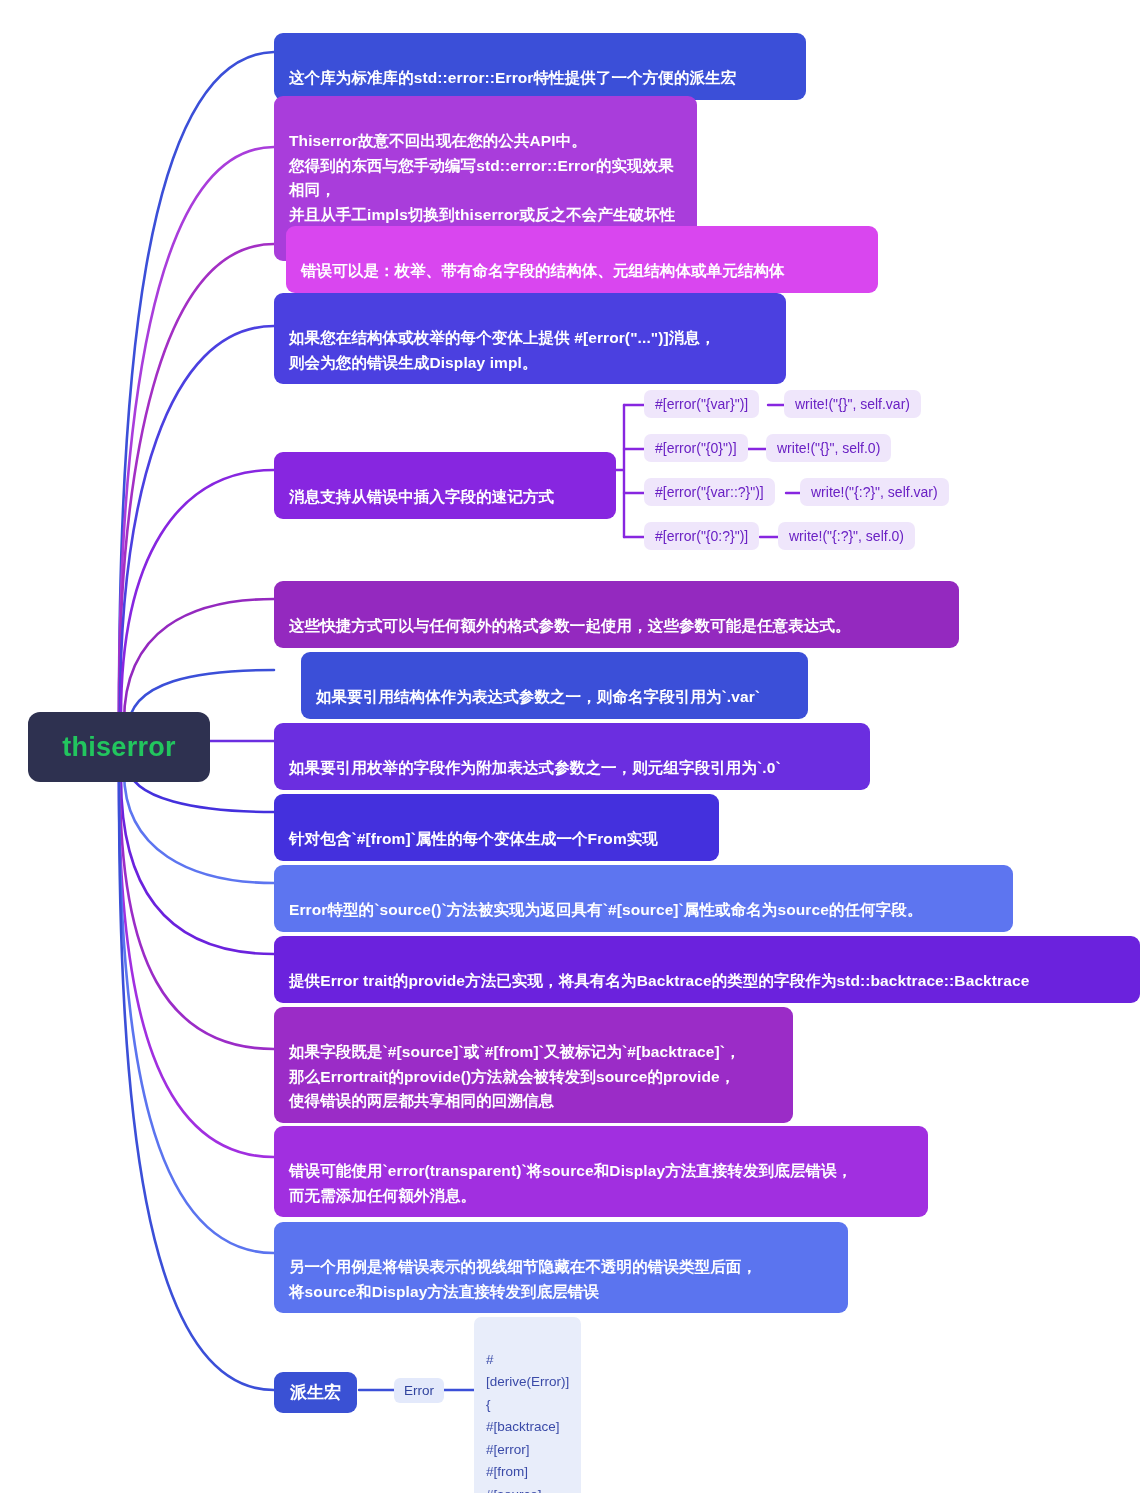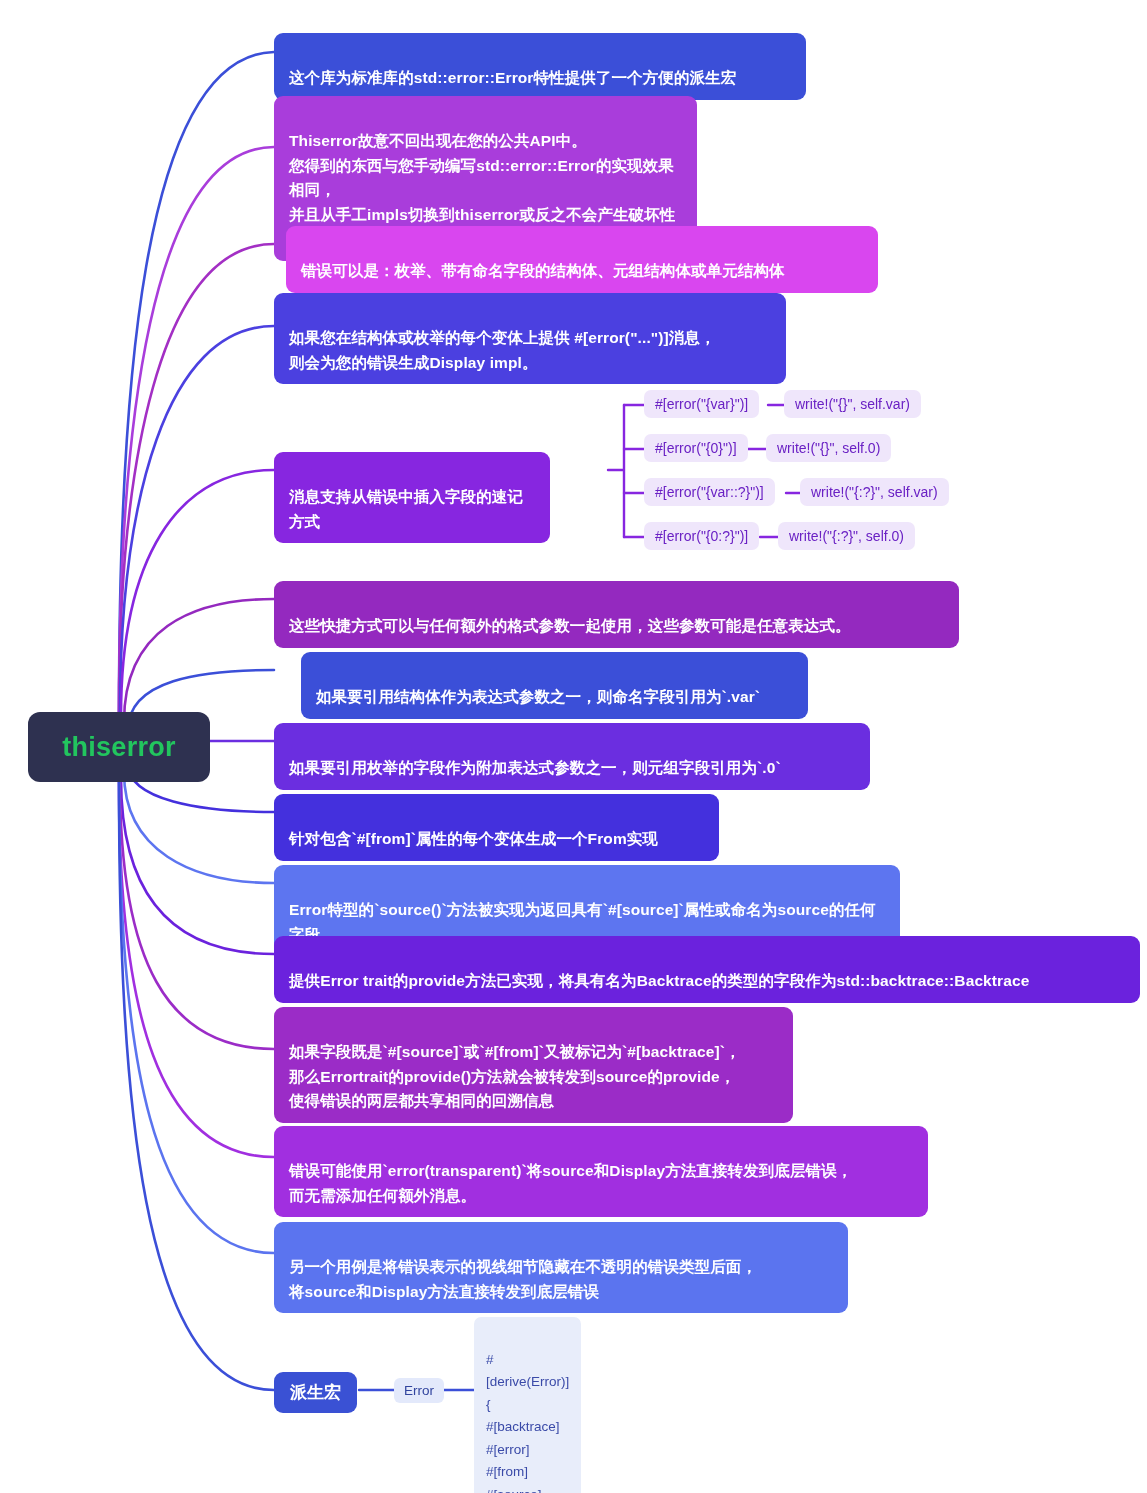--- a/index.html
+++ b/index.html
@@ -149,41 +149,41 @@
 
   <div class="node" style="left:274px; top:226px; width:592px; background:#d946ef;margin-left:12px;">
     <span>错误可以是：枚举、带有命名字段的结构体、元组结构体或单元结构体</span>
   </div>
 
   <div class="node" style="left:274px; top:293px; width:512px; background:#4b40e0;">
     <span>如果您在结构体或枚举的每个变体上提供 #[error("...")]消息，
 则会为您的错误生成Display impl。</span>
   </div>
 
-  <div class="node" style="left:274px; top:452px; width:276px; background:#8726e0;">
+  <div class="node" style="left:274px; top:452px; width:342px; background:#8726e0;">
     <span>消息支持从错误中插入字段的速记方式</span>
   </div>
 
   <div class="node" style="left:274px; top:581px; width:685px; background:#9429bf;">
     <span>这些快捷方式可以与任何额外的格式参数一起使用，这些参数可能是任意表达式。</span>
   </div>
 
   <div class="node" style="left:274px; top:652px; width:507px; background:#3b4fd8;margin-left:27px;">
     <span>如果要引用结构体作为表达式参数之一，则命名字段引用为`.var`</span>
   </div>
 
   <div class="node" style="left:274px; top:723px; width:596px; background:#6b2ee0;">
     <span>如果要引用枚举的字段作为附加表达式参数之一，则元组字段引用为`.0`</span>
   </div>
 
   <div class="node" style="left:274px; top:794px; width:445px; background:#4430dd;">
     <span>针对包含`#[from]`属性的每个变体生成一个From实现</span>
   </div>
 
-  <div class="node" style="left:274px; top:865px; width:626px; background:#5d75f0;">
+  <div class="node" style="left:274px; top:865px; width:739px; background:#5d75f0;">
     <span>Error特型的`source()`方法被实现为返回具有`#[source]`属性或命名为source的任何字段。</span>
   </div>
 
   <div class="node" style="left:274px; top:936px; width:866px; background:#6b22dd;">
     <span>提供Error trait的provide方法已实现，将具有名为Backtrace的类型的字段作为std::backtrace::Backtrace</span>
   </div>
 
   <div class="node" style="left:274px; top:1007px; width:519px; background:#9b2cc7;">
     <span>如果字段既是`#[source]`或`#[from]`又被标记为`#[backtrace]`，
 那么Errortrait的provide()方法就会被转发到source的provide，

